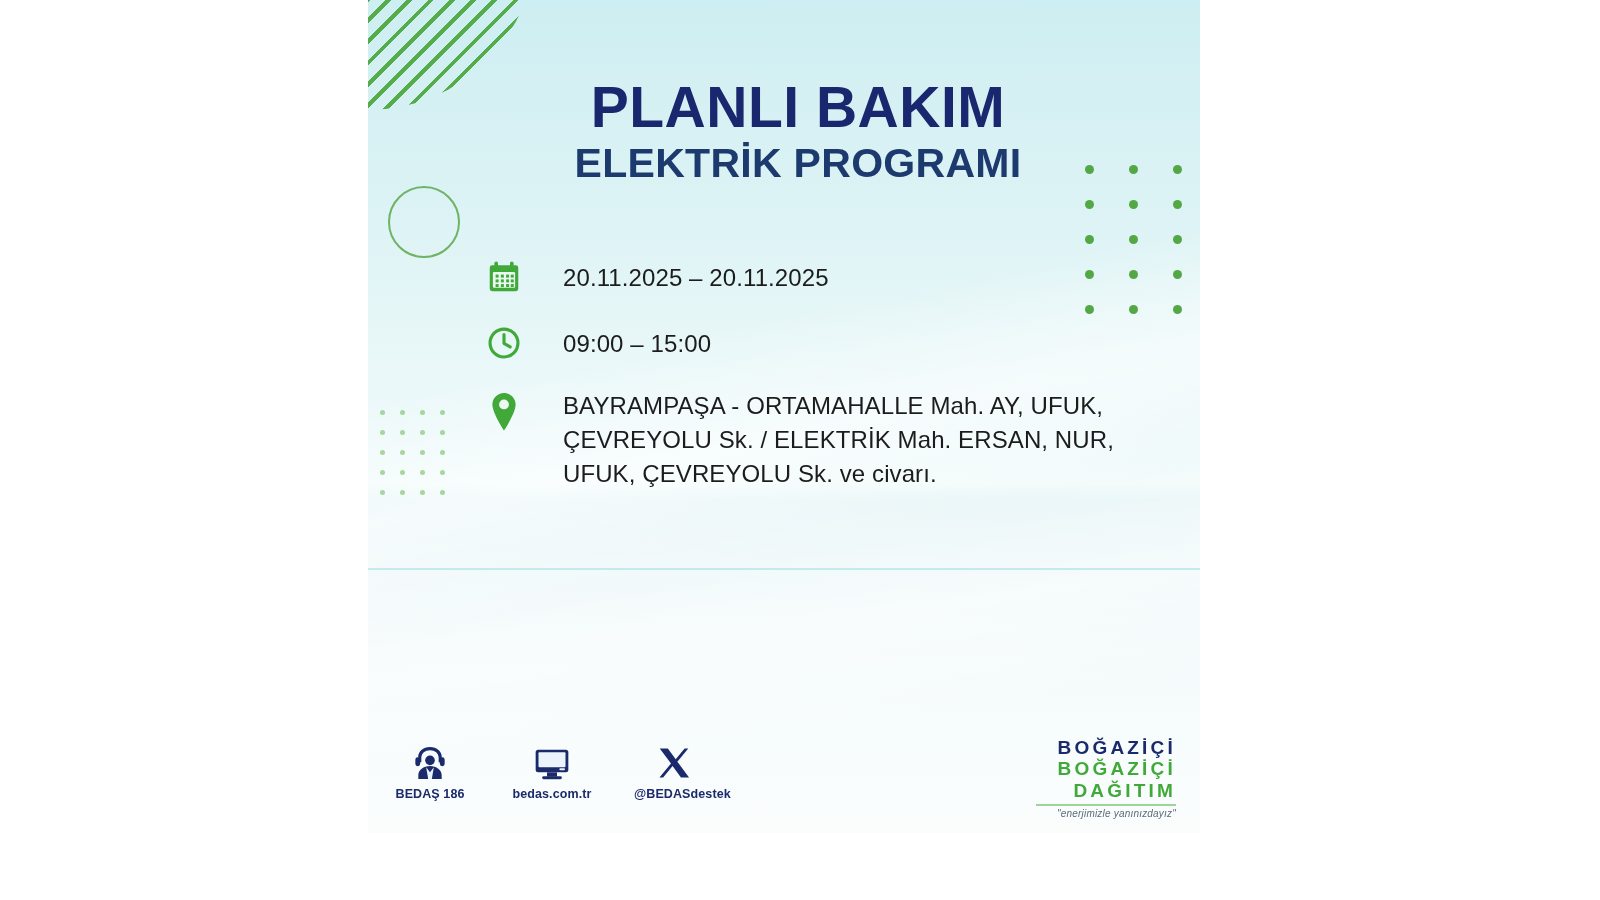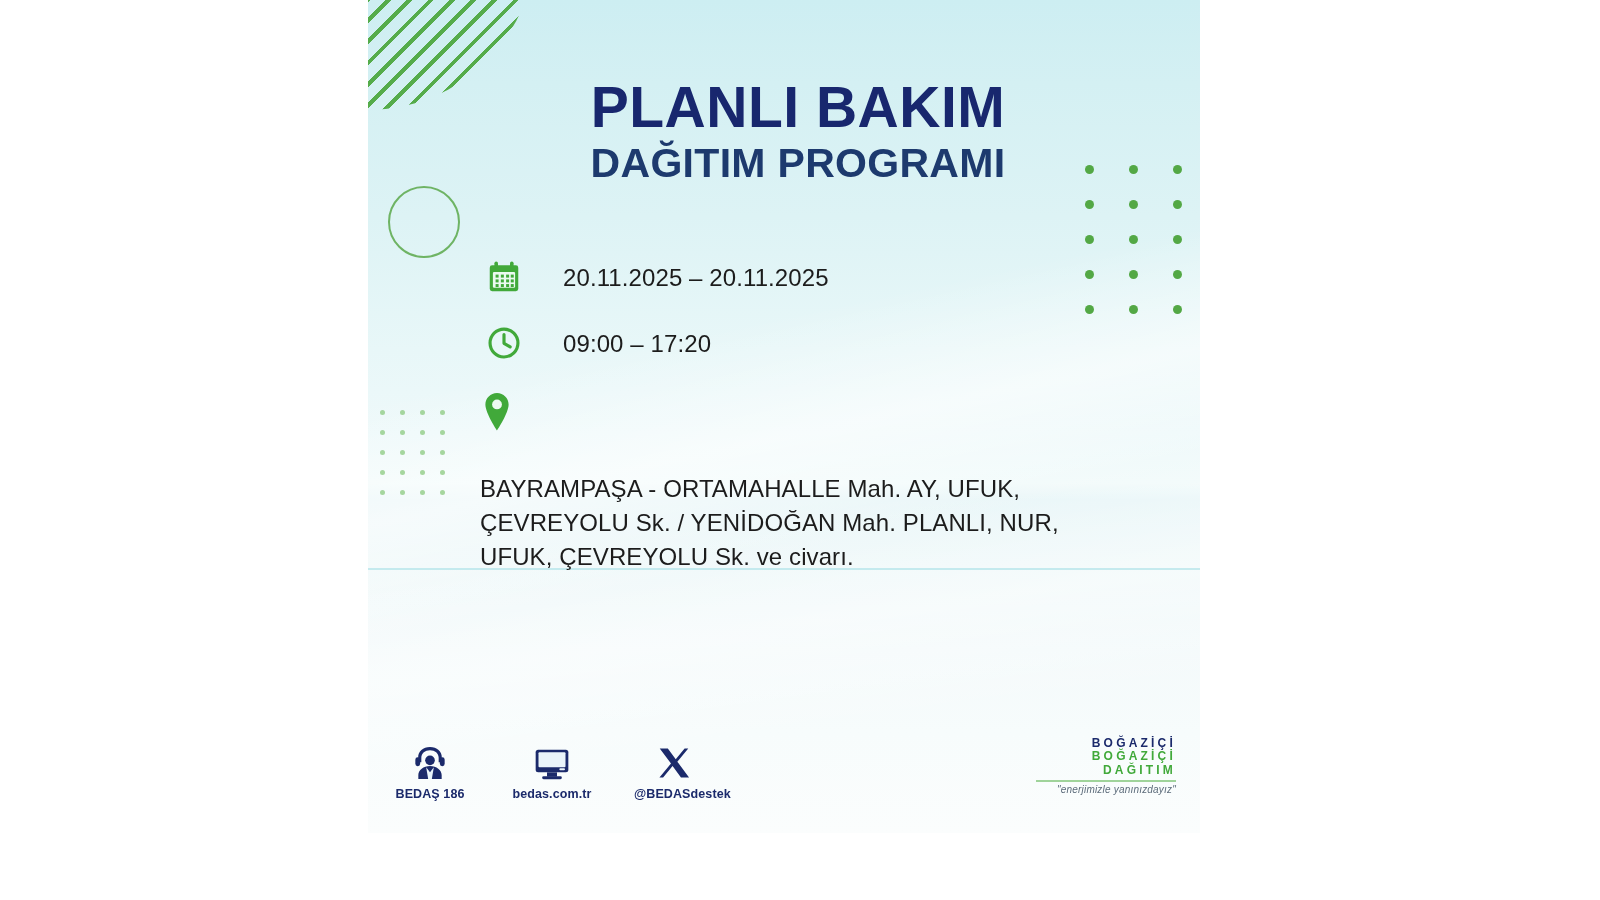--- a/index.html
+++ b/index.html
@@ -99,37 +99,37 @@
   .info { position:absolute; left:112px; top:255px; width:690px; }
   .row { display:flex; align-items:flex-start; margin-bottom:22px;gap:35px; }
   .row .ico {
     flex:0 0 48px; height:44px;
     display:flex; align-items:center; justify-content:center;
   }
   .row .txt {
     font-size:24px; color:#1c1c1c; line-height:1.32;
     padding-top:7px; letter-spacing:.1px;
   }
-  .row.addr { margin-bottom:0;flex-direction:column; }
+  .row.addr { margin-bottom:0; }
   .row.addr .ico { height:48px; align-items:flex-start; padding-top:4px; }
   .row.addr .txt { padding-top:2px; line-height:1.42; }
 
   
   .footer { position:absolute; left:0; top:735px; width:832px; height:98px; }
   .contacts { position:absolute; left:22px; top:0; display:flex; gap:42px; }
   .contact { width:80px; text-align:center; }
   .contact .cico { height:48px; display:flex; align-items:flex-end; justify-content:center; }
   .contact .clabel {
     margin-top:4px; font-size:12.5px; font-weight:bold;
     color:#1b2a6b; letter-spacing:.1px; white-space:nowrap;
   }
 
   .logo { position:absolute; right:24px; top:2px; width:150px; text-align:right; }
   .logo .l1, .logo .l2, .logo .l3 {
-    font-size:12px; font-weight:bold; letter-spacing:3.2px; line-height:1.12;
+    font-size:19px; font-weight:bold; letter-spacing:3.2px; line-height:1.12;
   }
   .logo .l1 { color:#1b2a6b; }
   .logo .l2, .logo .l3 { color:#41a93a; }
   .logo .rule { height:2px; background:#9fd39a; margin:3px 0 2px auto; width:140px; }
   .logo .tag {
     font-size:10px; color:#5c6b7a; font-style:italic; letter-spacing:.2px;
   }
 </style>
 </head>
 <body>
@@ -180,21 +180,21 @@
         <i></i>
         <i></i>
         <i></i>
         <i></i>
         <i></i>
         <i></i>
     </div>
 
     <div class="title-wrap">
       <div class="title-main">PLANLI BAKIM</div>
-      <div class="title-sub">DAĞITIM PROGRAMI</div>
+      <div class="title-sub">ELEKTRİK PROGRAMI</div>
     </div>
 
     <div class="info">
 
       <div class="row">
         <span class="ico">
           <svg width="36" height="36" viewBox="0 0 24 24" fill="none">
             <rect x="2.5" y="4.2" width="19" height="17.3" rx="1.6" fill="#41a93a"></rect>
             <rect x="4.6" y="8.6" width="14.8" height="10.6" rx="0.8" fill="#eafaf0"></rect>
             <rect x="5.6" y="1.6" width="2.4" height="4.6" rx="1.2" fill="#41a93a"></rect>
@@ -218,34 +218,34 @@
         <span class="txt">20.11.2025 – 20.11.2025</span>
       </div>
 
       <div class="row">
         <span class="ico">
           <svg width="36" height="36" viewBox="0 0 24 24">
             <circle cx="12" cy="12" r="9.3" fill="none" stroke="#41a93a" stroke-width="2.1"></circle>
             <path d="M12 6.3 L12 12.2 L16.1 14.6" fill="none" stroke="#41a93a" stroke-width="2.1" stroke-linecap="round" stroke-linejoin="round"></path>
           </svg>
         </span>
-        <span class="txt">09:00 – 17:20</span>
+        <span class="txt">09:00 – 15:00</span>
       </div>
 
 
       <div class="row addr">
         <span class="ico">
           <svg width="34" height="42" viewBox="0 0 24 30">
             <path d="M12 1.4c-4.6 0-8.3 3.7-8.3 8.3 0 6.1 8.3 18.6 8.3 18.6s8.3-12.5 8.3-18.6c0-4.6-3.7-8.3-8.3-8.3z" fill="#41a93a"></path>
             <circle cx="12" cy="9.6" r="3.5" fill="#eefaf1"></circle>
           </svg>
         </span>
         <span class="txt">
           <span>BAYRAMPAŞA - ORTAMAHALLE Mah. AY, UFUK,</span><br>
-          <span>ÇEVREYOLU Sk. / YENİDOĞAN Mah. PLANLI, NUR,</span><br>
+          <span>ÇEVREYOLU Sk. / ELEKTRİK Mah. ERSAN, NUR,</span><br>
           <span>UFUK, ÇEVREYOLU Sk. ve civarı.</span>
         </span>
       </div>
 
     </div>
 
     <div class="footer">
 
       <div class="contacts">
 

